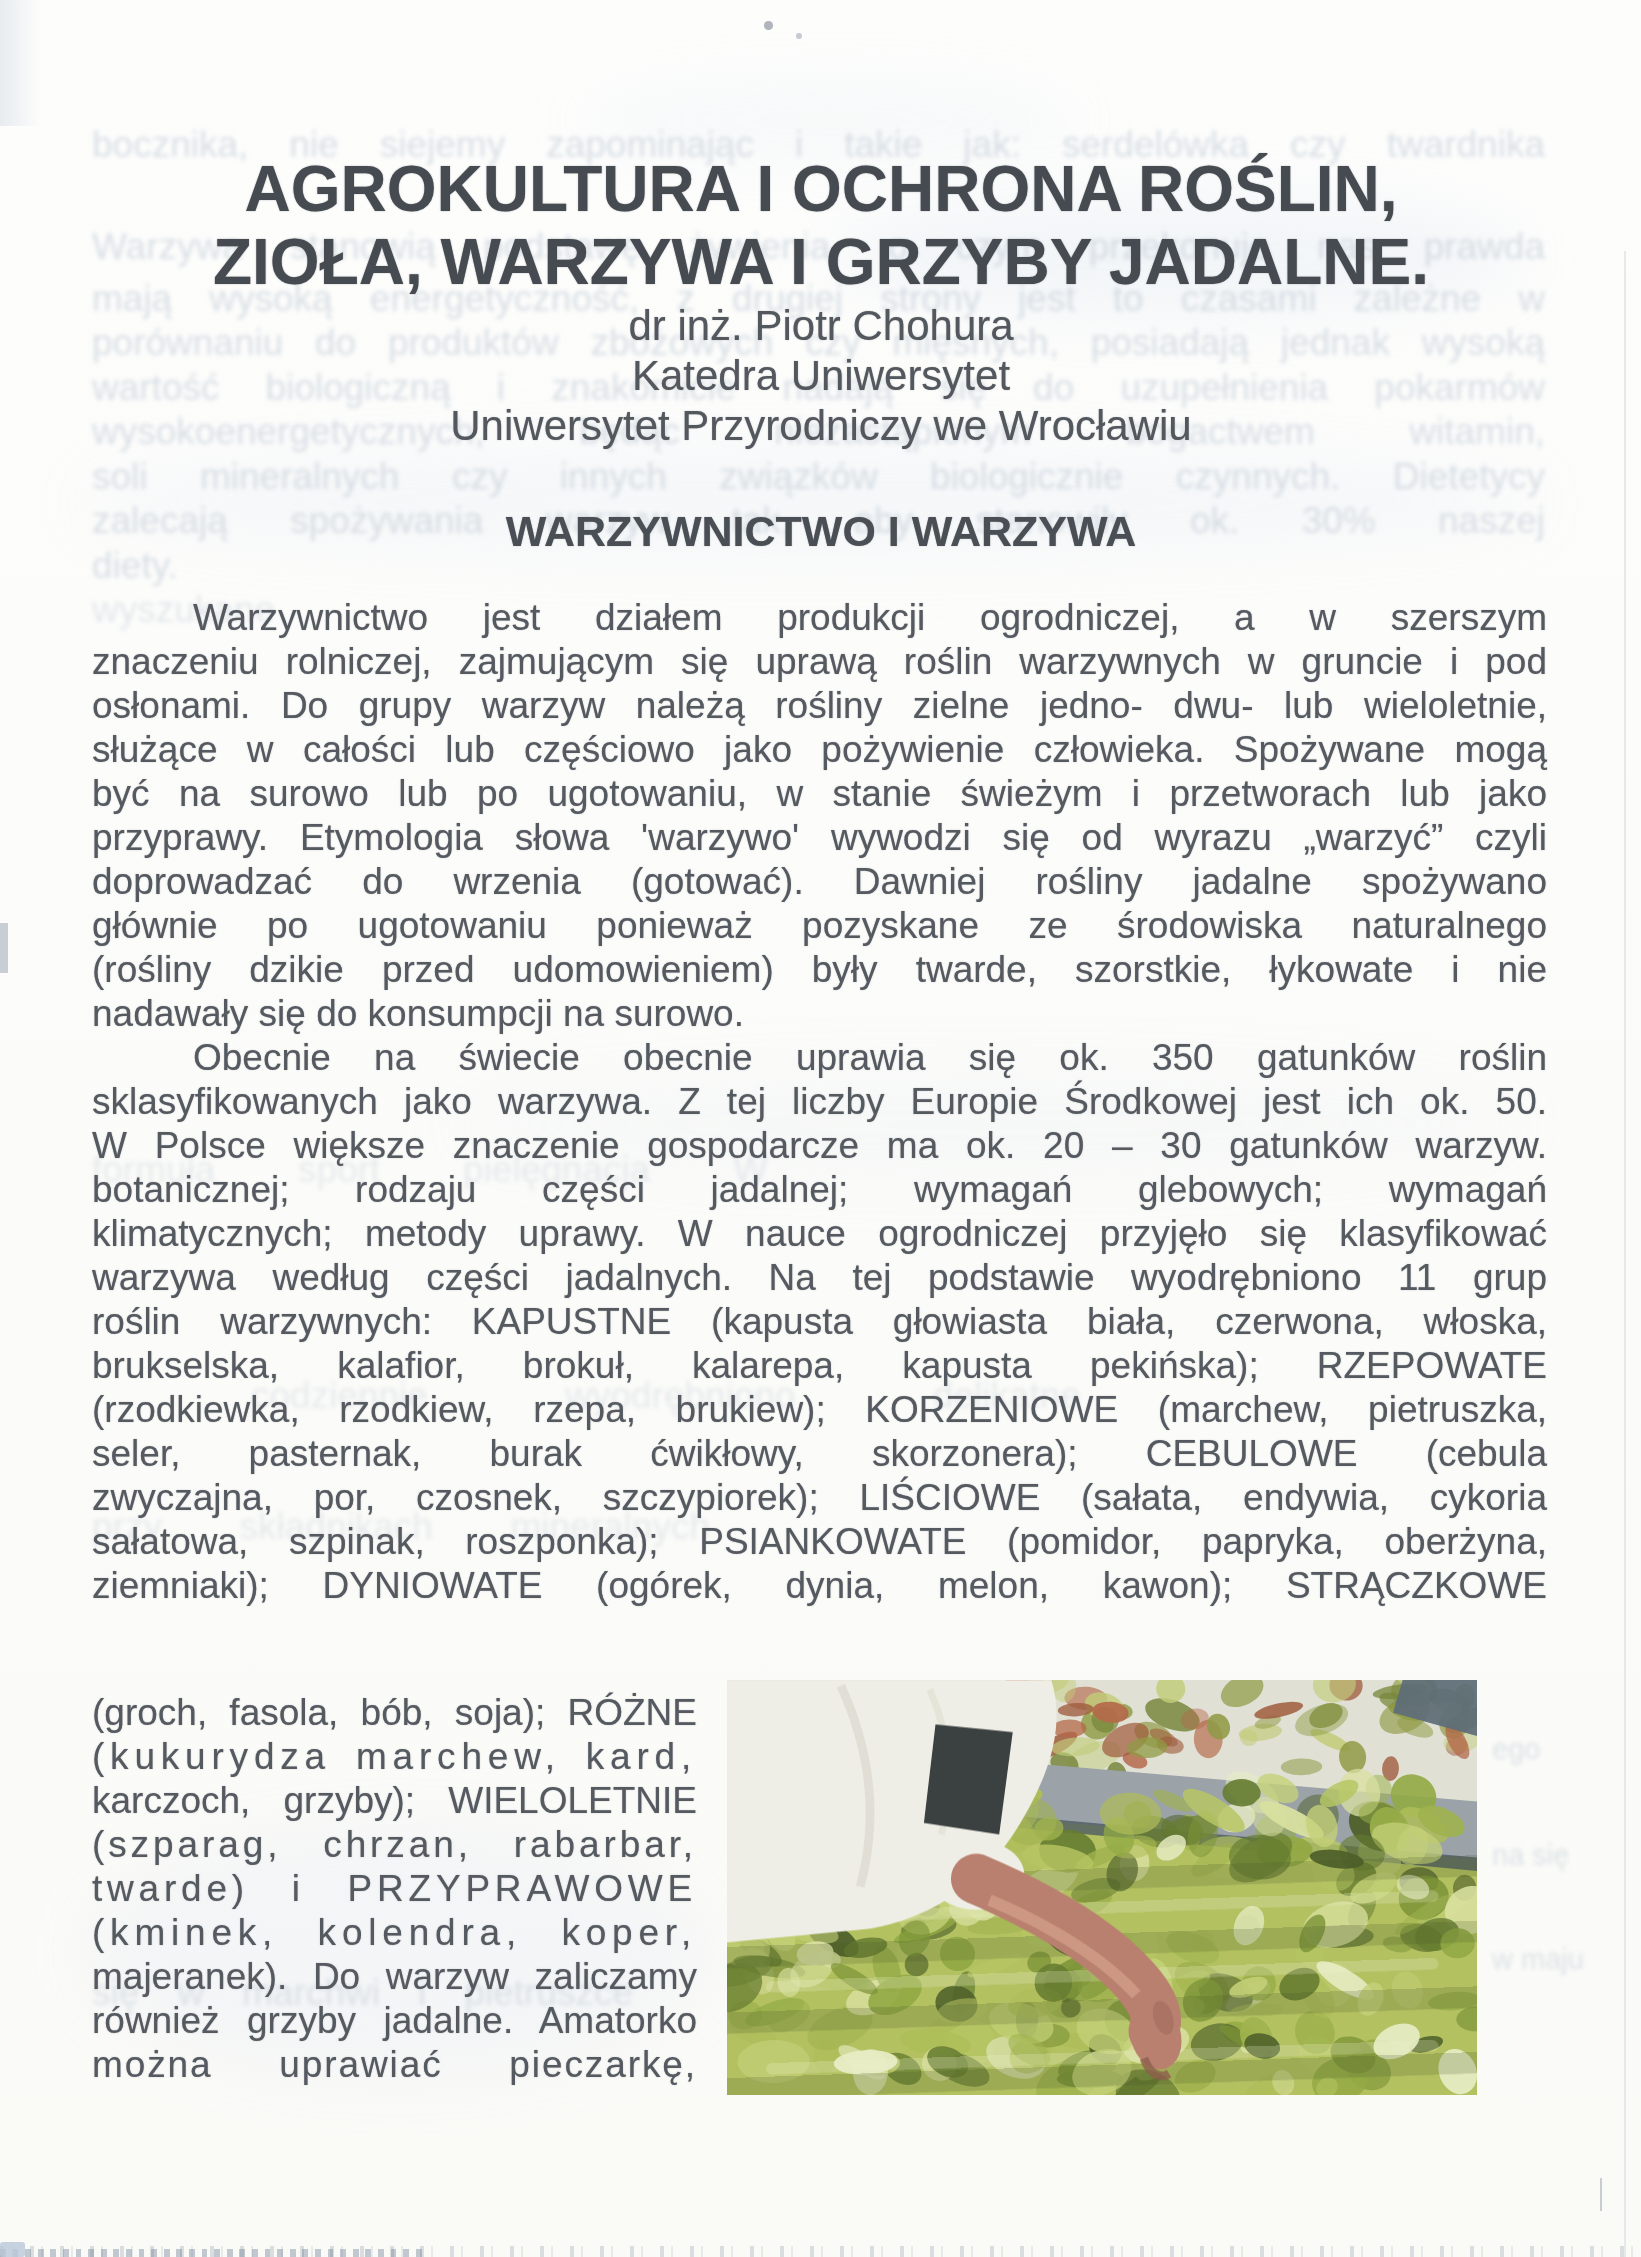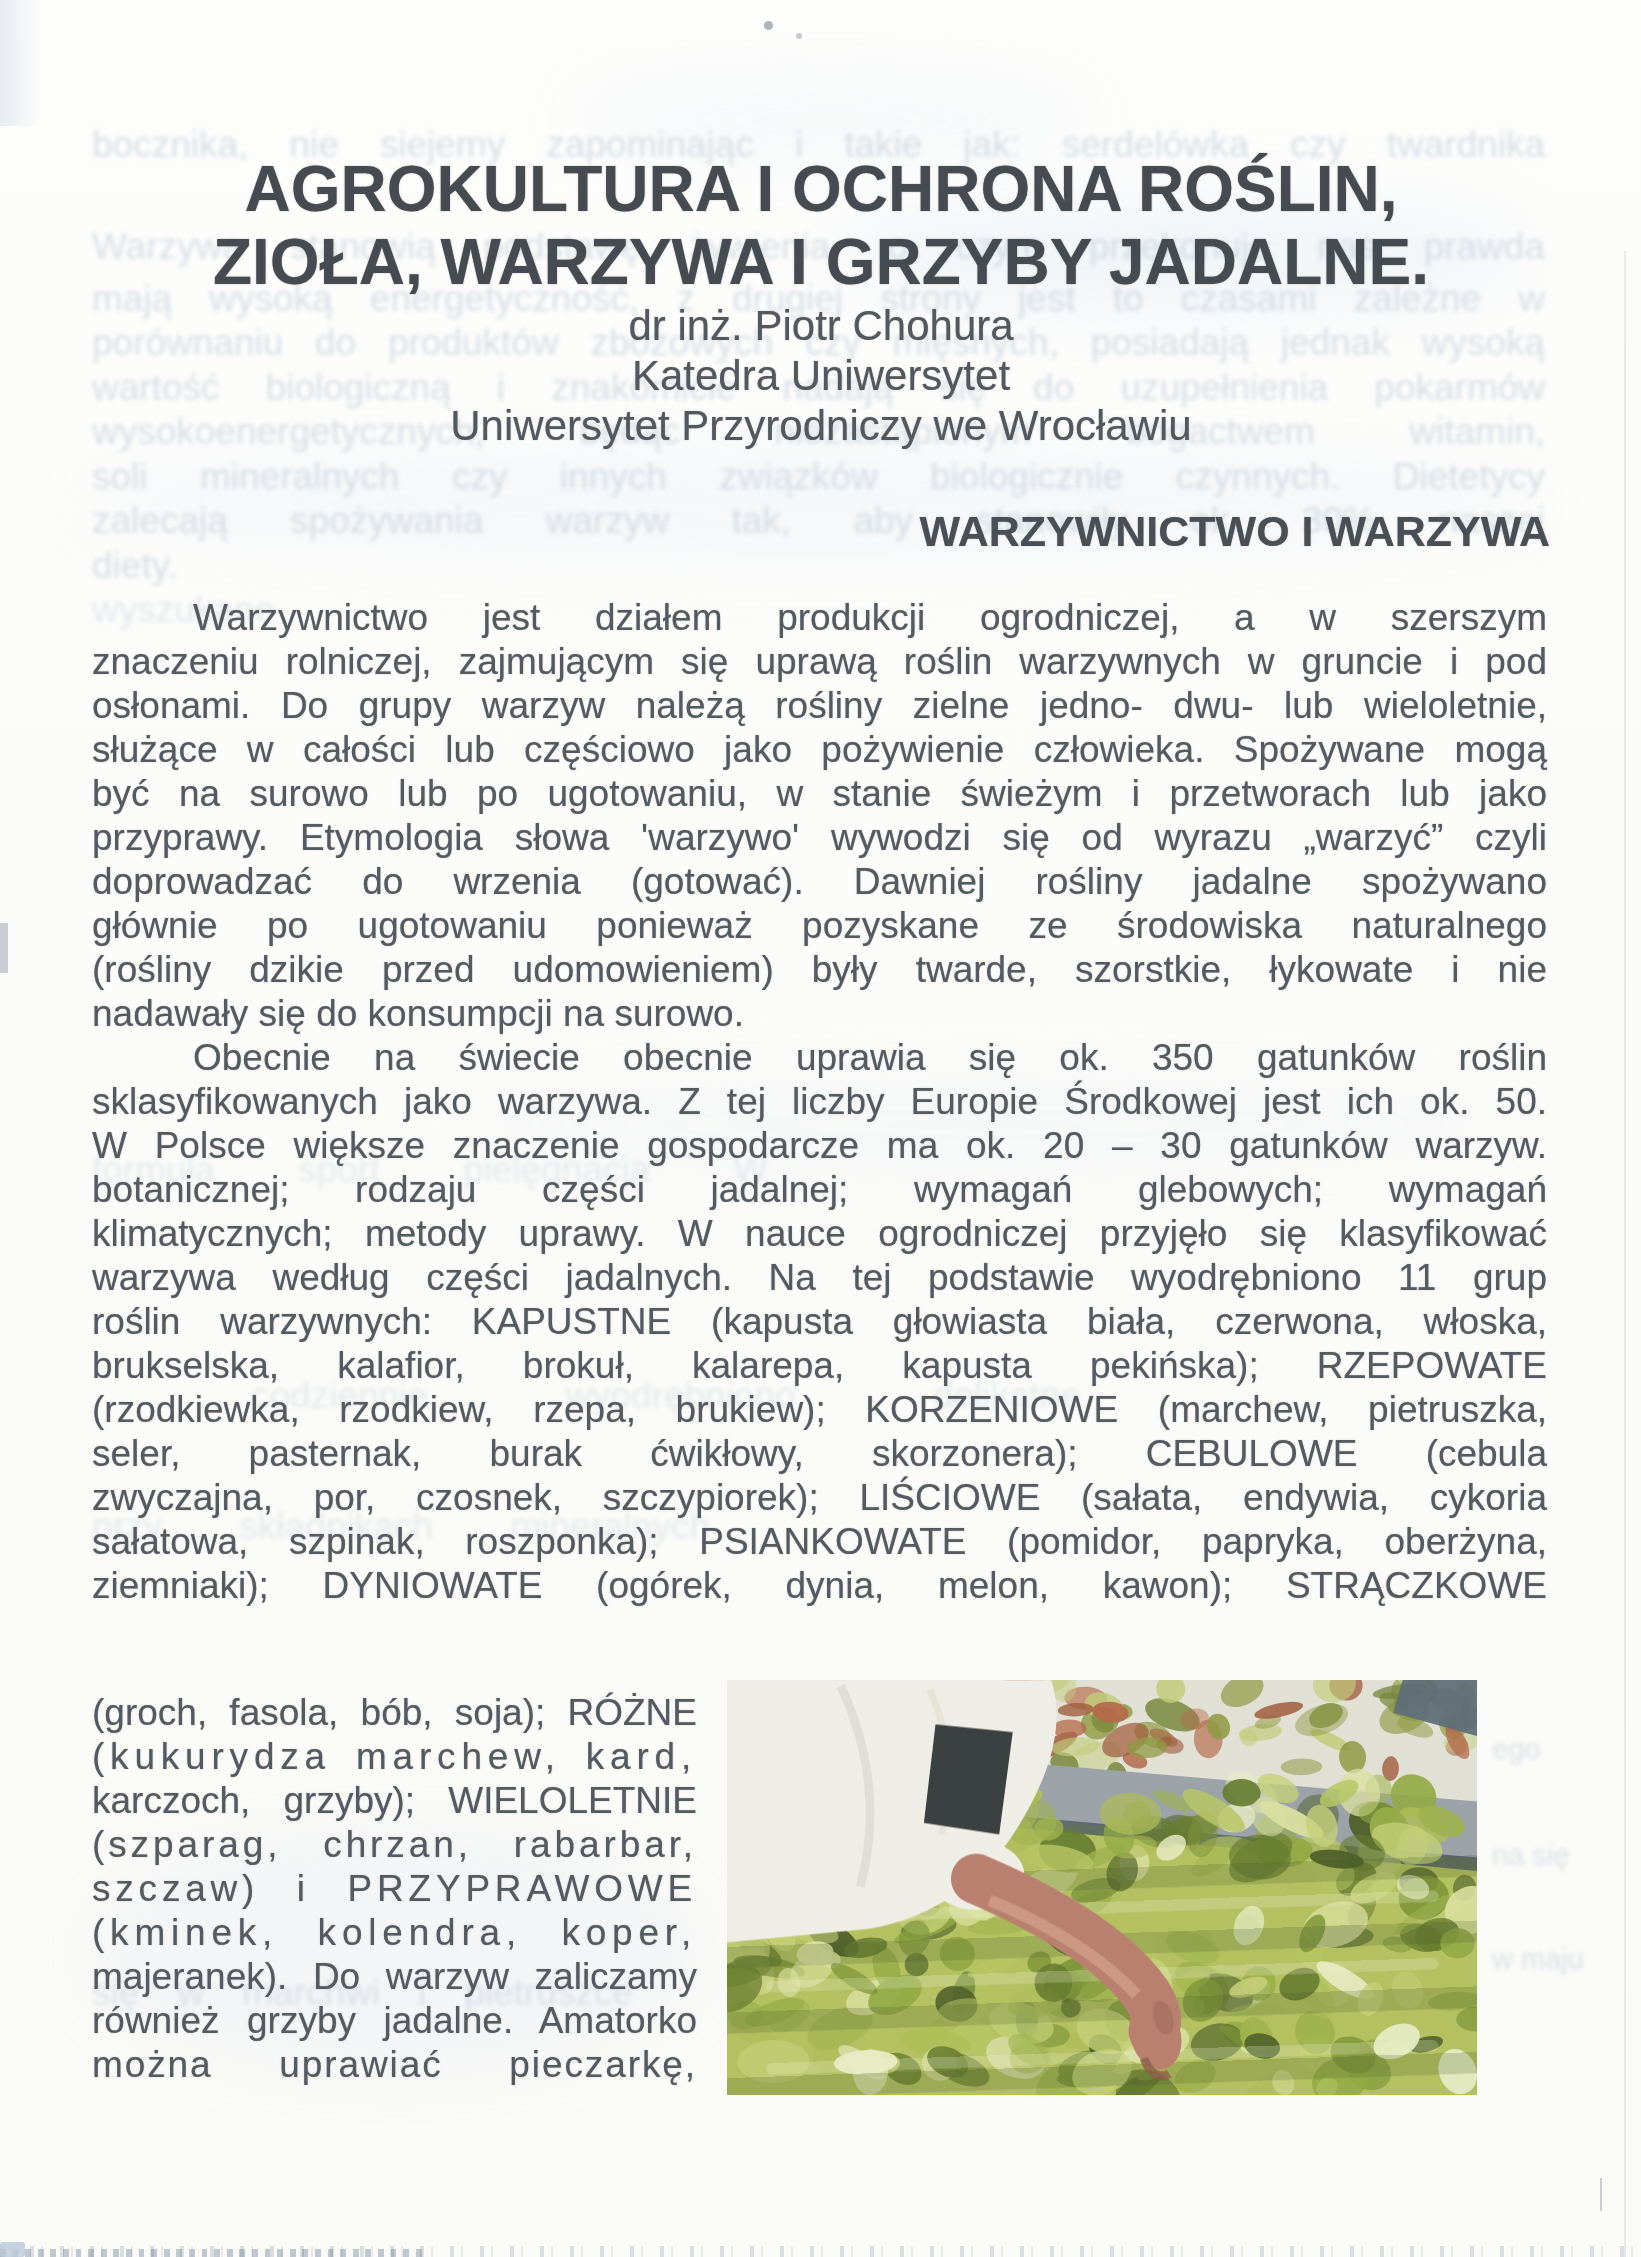--- a/index.html
+++ b/index.html
@@ -27,21 +27,21 @@
     position:absolute;left:92px;top:153px;width:1458px;margin:0;
     text-align:center;font-weight:bold;font-size:64px;line-height:73px;
     color:#464b51;text-shadow:0 0 1.4px rgba(70,75,81,.55);
   }
   .doc-title span{display:block;}
   .byline{
     position:absolute;left:92px;top:301px;width:1458px;text-align:center;
     font-size:42px;line-height:50px;color:#53585e;text-shadow:0 0 1.2px rgba(83,88,94,.5);
   }
   .heading{
-    position:absolute;left:92px;top:504px;width:1458px;text-align:right;
+    position:absolute;left:92px;top:504px;width:1458px;text-align:center;
     font-weight:bold;font-size:43px;line-height:54px;color:#4a4f55;
     text-shadow:0 0 1.2px rgba(74,79,85,.5);
   }
   .bodytext{
     position:absolute;left:92px;top:596px;width:1455px;
     font-size:37px;line-height:44px;text-shadow:0 0 1.2px rgba(85,90,97,.5);
   }
   .wrapcol{
     position:absolute;left:92px;top:1691px;width:605px;
     font-size:37px;line-height:44px;text-shadow:0 0 1.2px rgba(85,90,97,.5);
@@ -138,21 +138,21 @@
       <div class="line">sałatowa, szpinak, roszponka); PSIANKOWATE (pomidor, papryka, oberżyna,</div>
       <div class="line">ziemniaki); DYNIOWATE (ogórek, dynia, melon, kawon); STRĄCZKOWE</div>
     </div>
 
   <div class="wrapcol">
 
   <div class="line">(groch, fasola, bób, soja); RÓŻNE</div>
       <div class="line" style="letter-spacing: 5.8px;">(kukurydza marchew, kard,</div>
       <div class="line">karczoch, grzyby); WIELOLETNIE</div>
       <div class="line" style="letter-spacing: 3.9px;">(szparag, chrzan, rabarbar,</div>
-      <div class="line" style="letter-spacing: 4.8px;">szczaw) i PRZYPRAWOWE</div>
+      <div class="line" style="letter-spacing: 4.8px;">twarde) i PRZYPRAWOWE</div>
       <div class="line" style="letter-spacing: 5.8px;">(kminek, kolendra, koper,</div>
       <div class="line">majeranek). Do warzyw zaliczamy</div>
       <div class="line">również grzyby jadalne. Amatorko</div>
       <div class="line" style="letter-spacing: 1.9px;">można uprawiać pieczarkę,</div>
     </div>
 
   <svg class="photo" id="photo-svg" viewBox="0 0 777 430" preserveAspectRatio="none">
       <rect width="777" height="430" fill="#b3c161"></rect>
       <rect width="777" height="130" fill="#e0e1d4"></rect>
       <ellipse cx="371.7" cy="19.0" rx="22.2" ry="12.0" fill="#b4684a" opacity="0.64" transform="rotate(2 371.7 19.0)"></ellipse>

